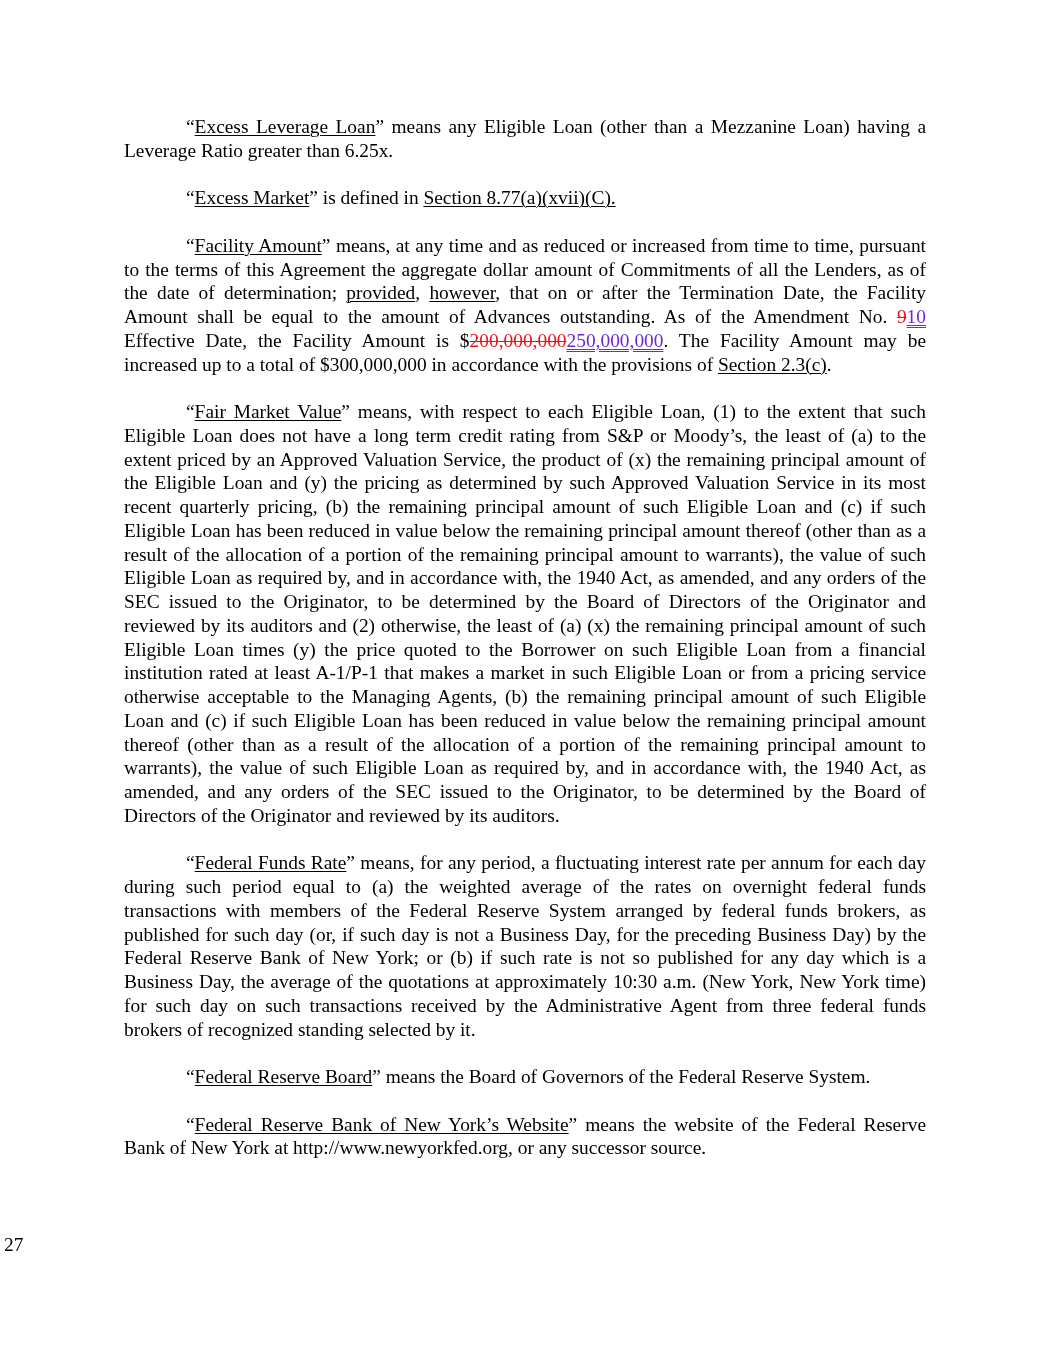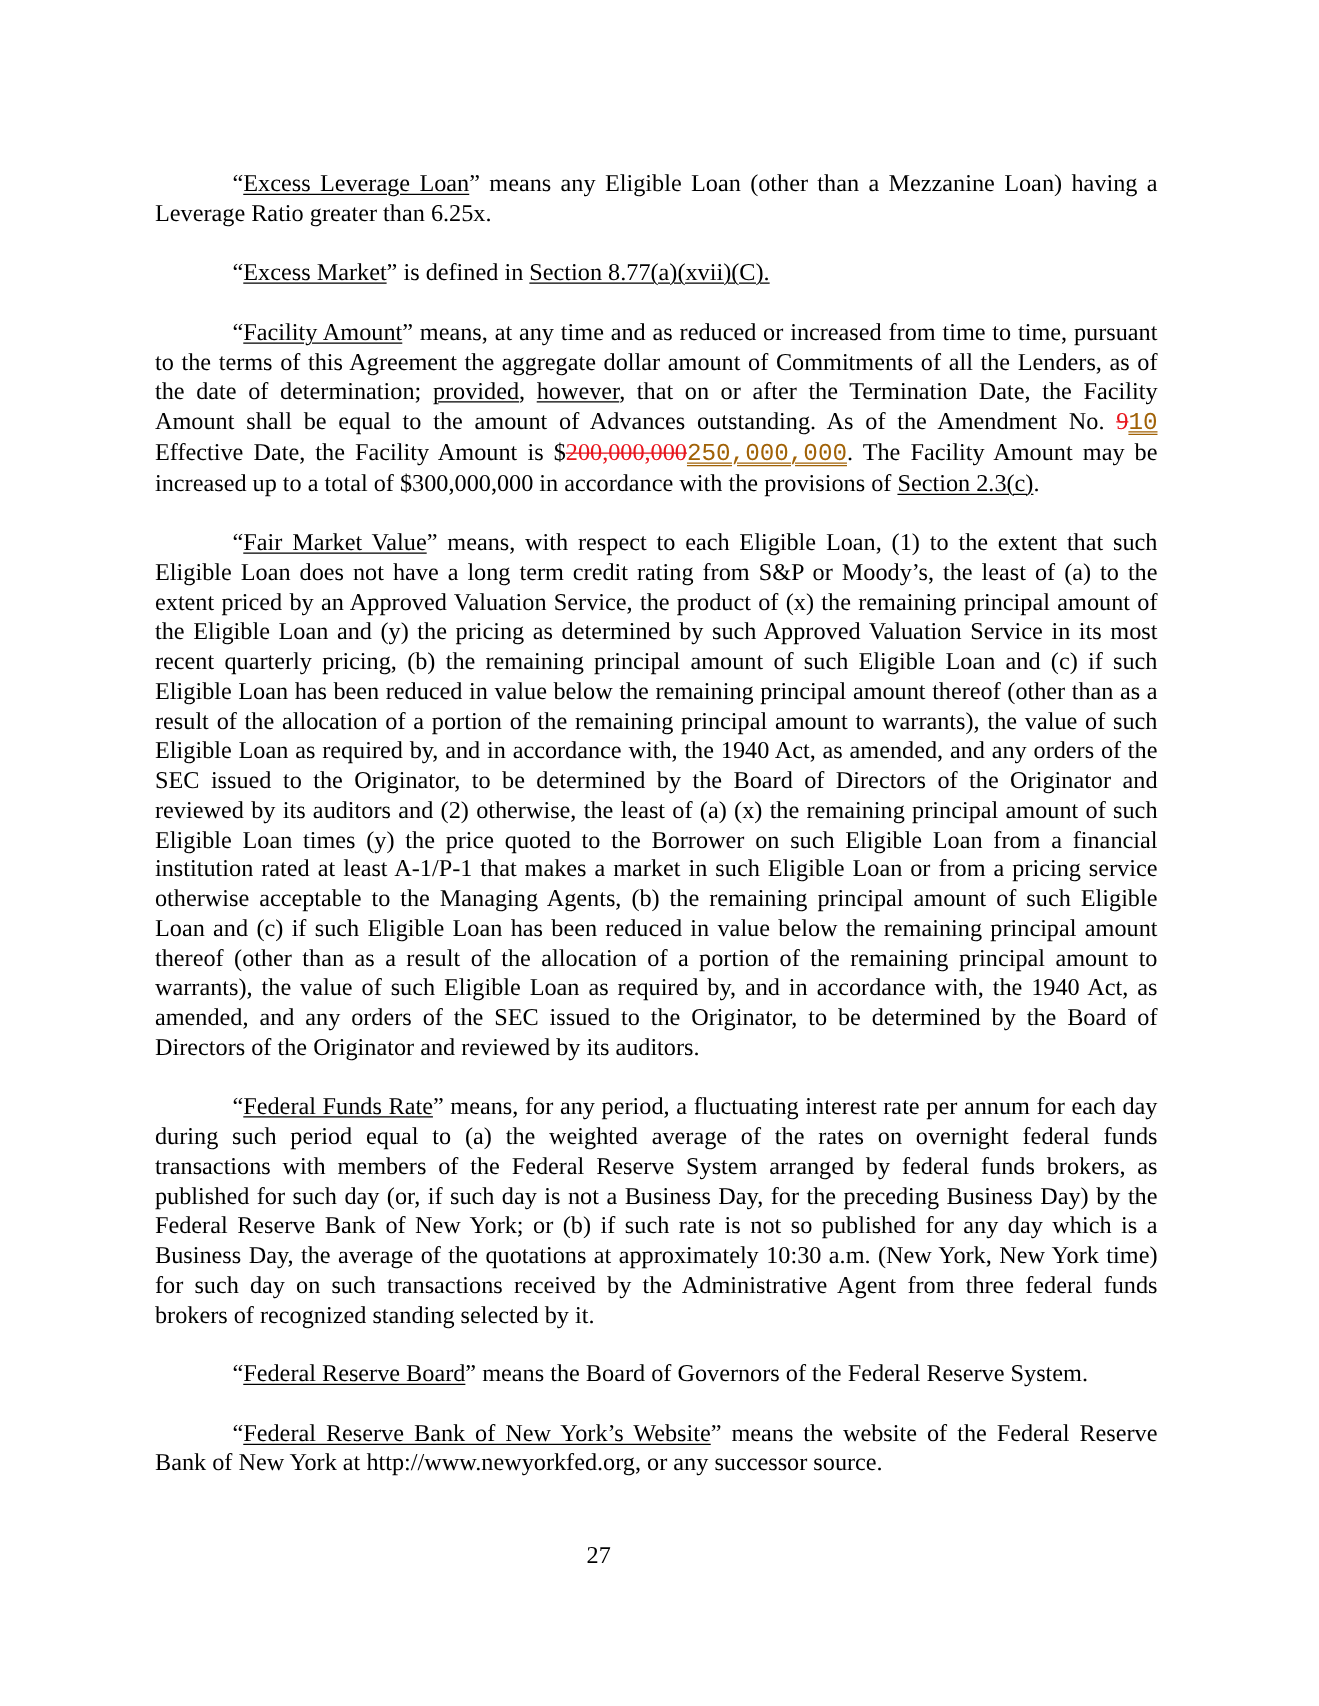--- a/index.html
+++ b/index.html
@@ -11,53 +11,51 @@
       width: 1055px;
       height: 1365px;
       position: relative;
       overflow: hidden;
       font-family: "Liberation Serif", "DejaVu Serif", serif;
       color: #000000;
     }
     .page {
       position: absolute;
       left: 124px;
-      top: 136px;
+      top: 115px;
       width: 802px;
       font-size: 19.4px;
       line-height: 23.75px;
     }
     .para {
       margin: 0 0 23.75px 0;
       text-align: justify;
       text-indent: 62px;
     }
     .term, .ul {
       text-decoration: underline;
       text-decoration-thickness: 1px;
       text-underline-offset: 2px;
     }
     .del {
       color: #e8141c;
       text-decoration: line-through;
       text-decoration-thickness: 1px;
     }
     .ins {
-      color: #a16207;
+      color: #6d28d9;
       text-decoration: underline double;
       text-decoration-thickness: 1px;
       text-underline-offset: 2px;
-      font-family: Liberation Mono, monospace;
     }
     .page-number {
       position: absolute;
-      left: 16px;
+      left: 4px;
       width: 926px;
       top: 1233px;
-      text-align: center;
       font-size: 19.4px;
       line-height: 23.75px;
     }
   </style>
 </head>
 <body>
 
 <div class="page">
 
   <p class="para"><span>“</span><span class="term">Excess Leverage Loan</span><span>”</span><span> means any Eligible Loan (other than a Mezzanine Loan) having a Leverage Ratio greater than 6.25x.</span></p>

